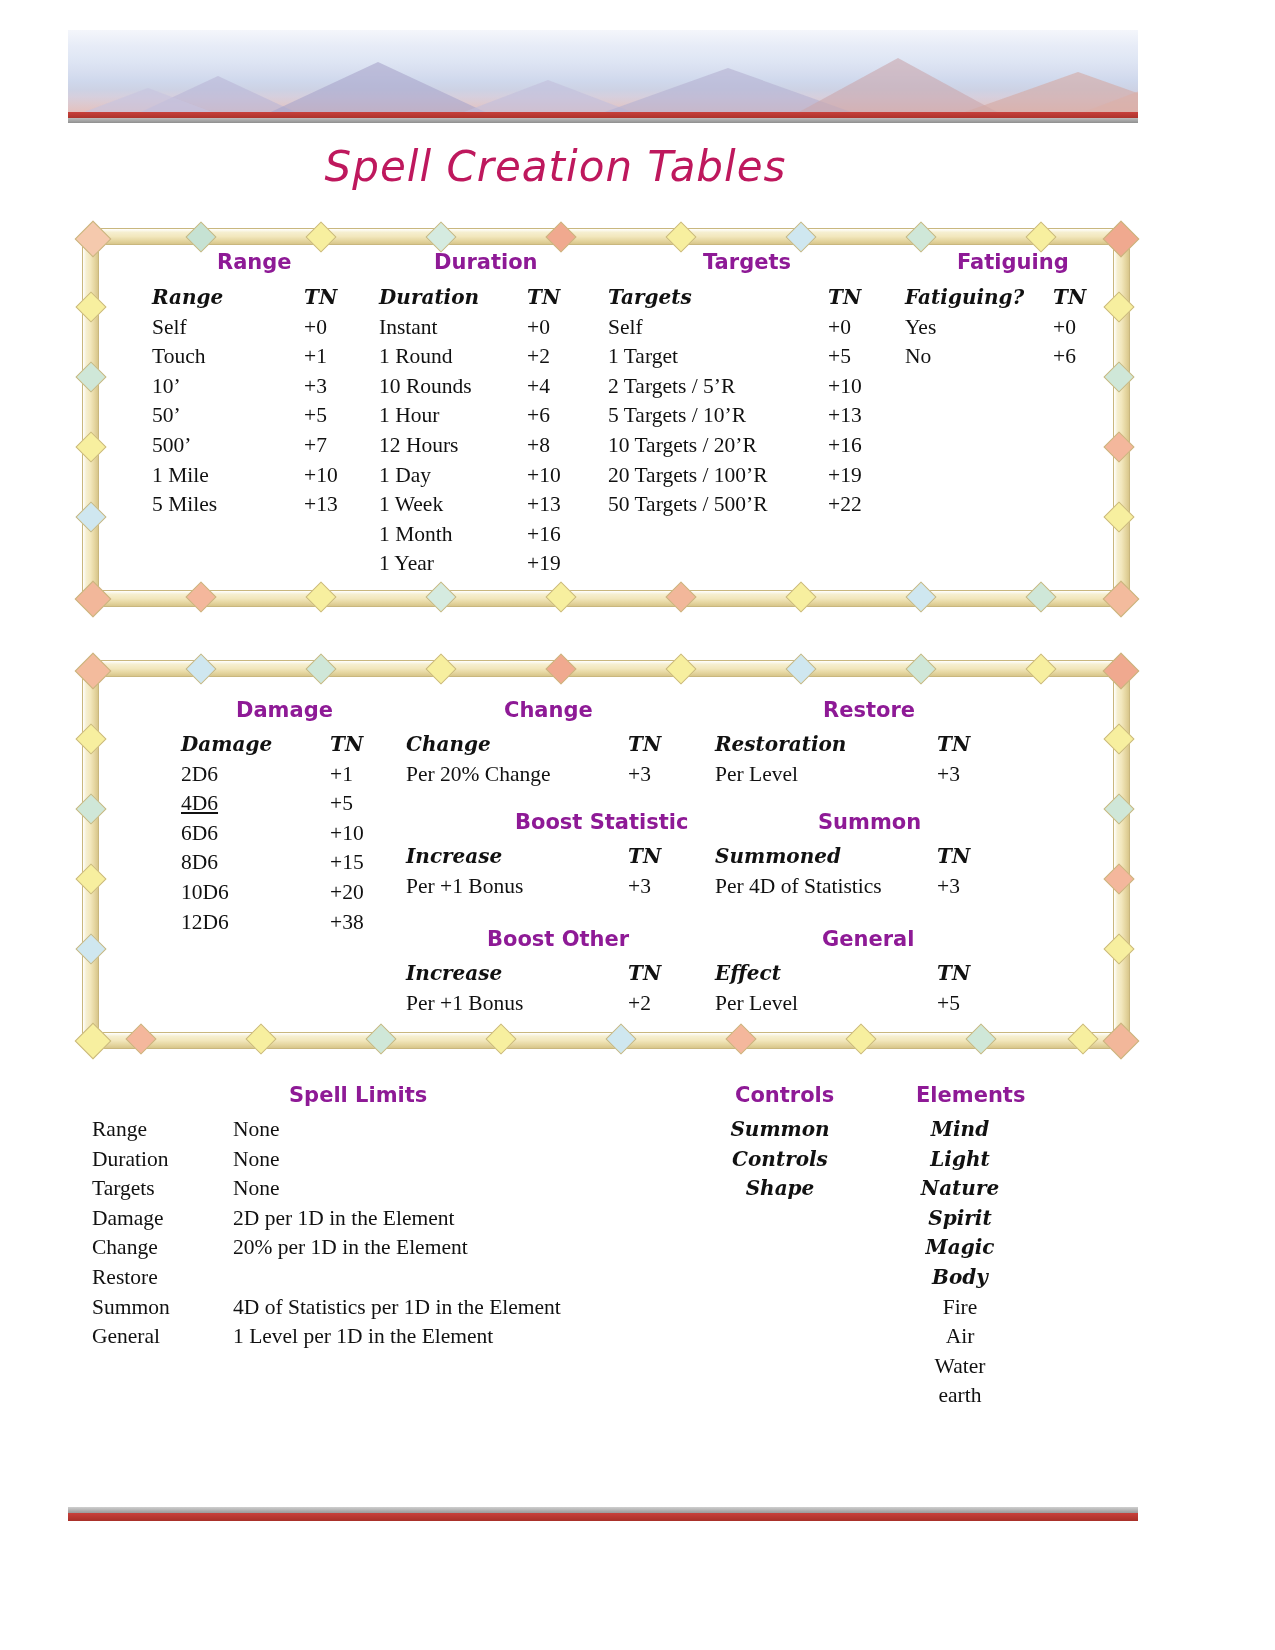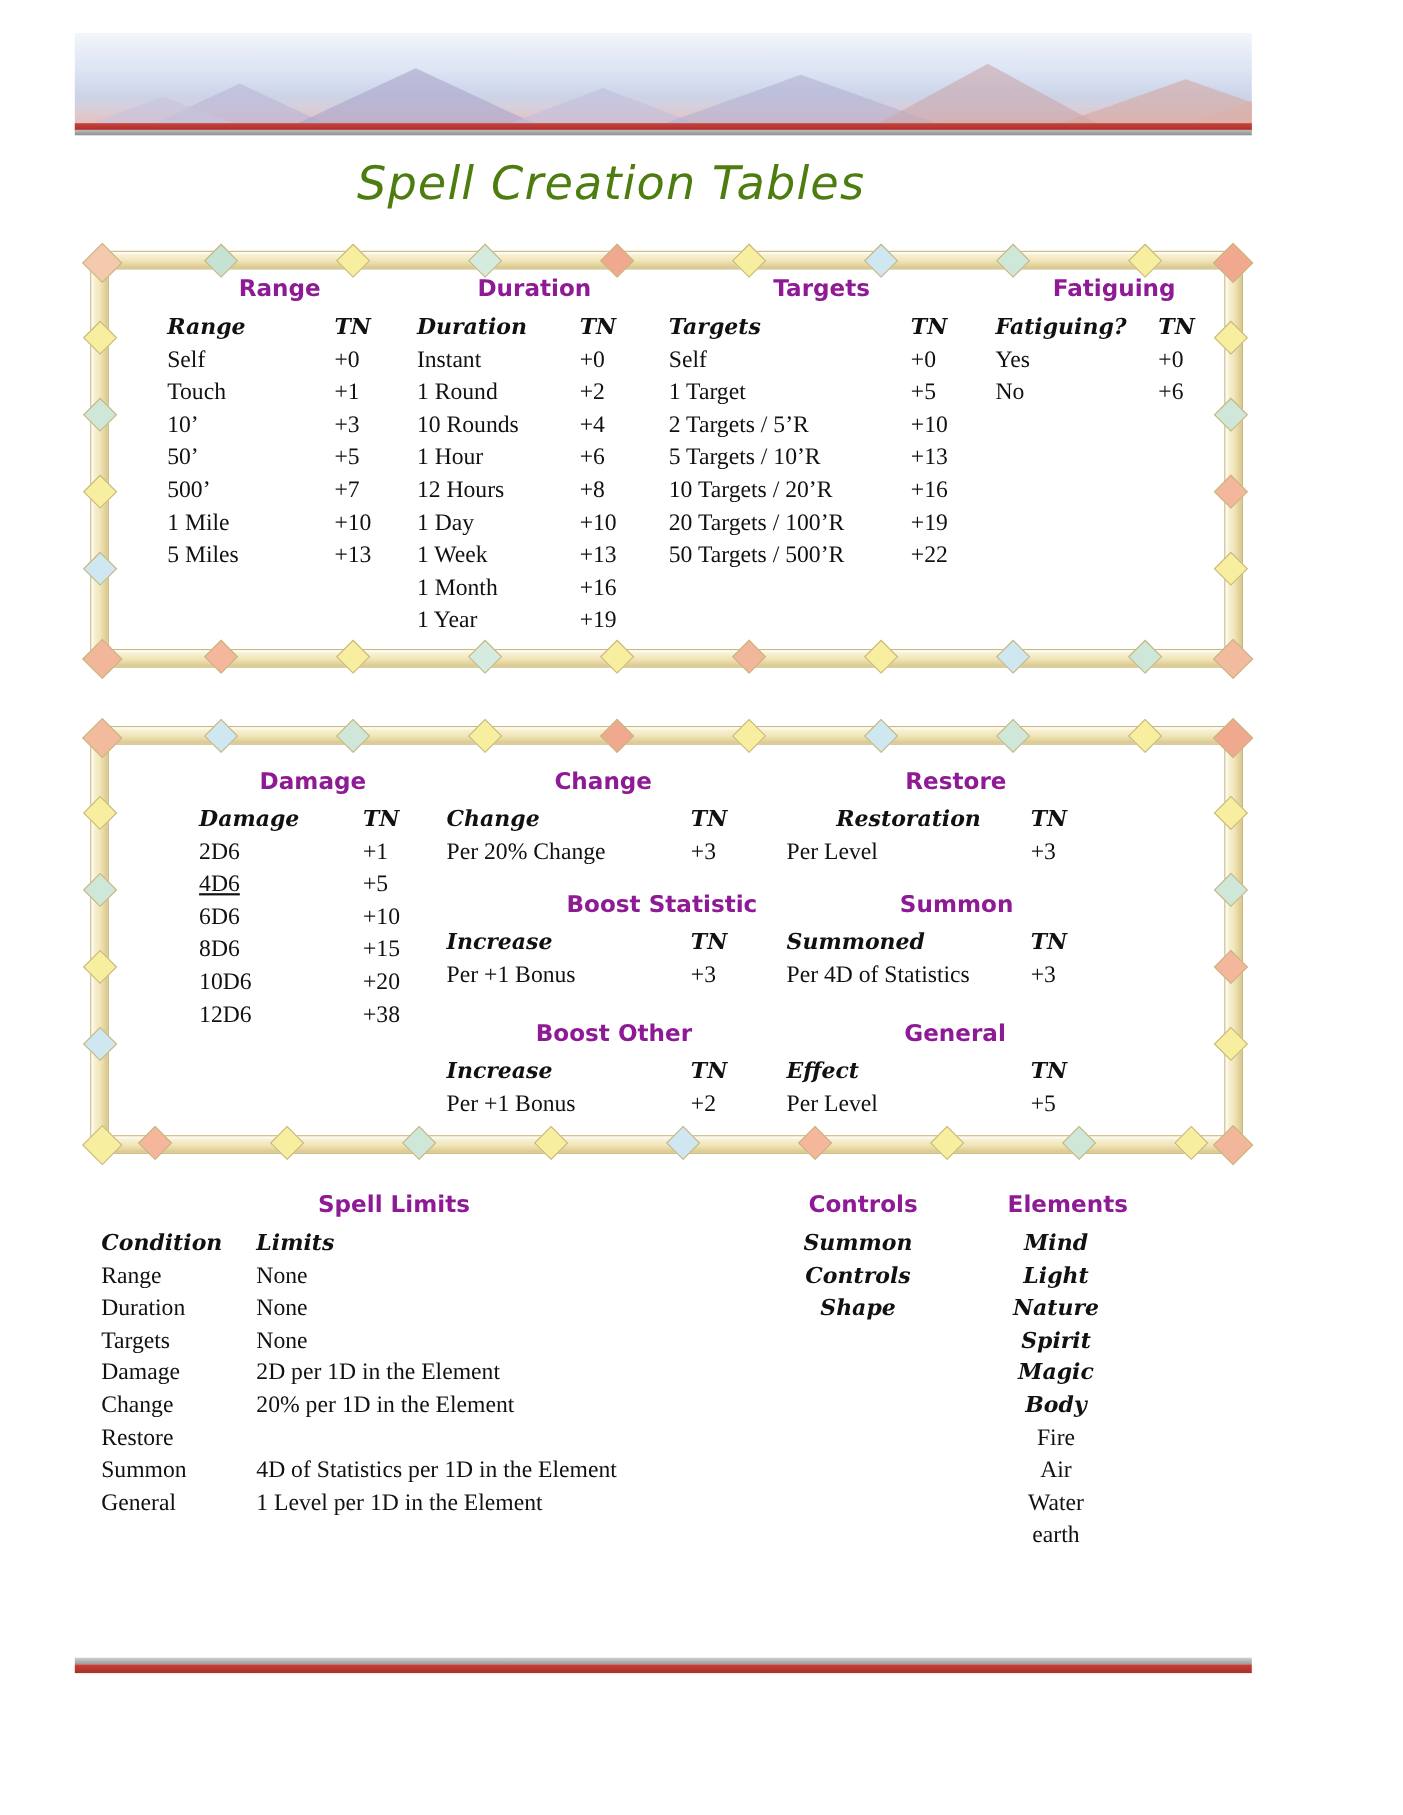--- a/index.html
+++ b/index.html
@@ -77,21 +77,21 @@
     background: linear-gradient(to bottom, #c8413c, #a83029);
   }
 
   
   .page-title {
     position: absolute;
     left: 0;
     top: 142px;
     width: 1111px;
     text-align: center;
-    color: #4d7c0f;
+    color: #be185d;
     font-family: "DejaVu Sans", sans-serif;
     font-style: italic;
     font-size: 42px;
     letter-spacing: 1px;
     font-weight: 400;
   }
 
   
   .panel {
     position: absolute;
@@ -448,21 +448,21 @@
     </div>
   <div class="row">
       <span class="c-label" style="width:222px;">Per +1 Bonus</span>
       <span class="c-tn">+2</span>
     </div>
 </div>
 
 <div class="sect-title" style="left:823px; top:698px;">Restore</div>
 <div class="tbl" style="left:715px; top:730px;">
   <div class="row">
-      <span class="c-label hdr" style="width:222px;text-align:center;">Restoration</span>
+      <span class="c-label hdr" style="width:222px;">Restoration</span>
       <span class="c-tn hdr">TN</span>
     </div>
   <div class="row">
       <span class="c-label" style="width:222px;">Per Level</span>
       <span class="c-tn">+3</span>
     </div>
 </div>
 
 <div class="sect-title" style="left:818px; top:810px;">Summon</div>
 <div class="tbl" style="left:715px; top:842px;">
@@ -483,24 +483,20 @@
       <span class="c-tn hdr">TN</span>
     </div>
   <div class="row">
       <span class="c-label" style="width:222px;">Per Level</span>
       <span class="c-tn">+5</span>
     </div>
 </div>
 
 <div class="sect-title" style="left:289px; top:1083px;">Spell Limits</div>
 <div class="tbl" style="left:92px; top:1115px;">
-  <div class="row">
-      <span class="c-label hdr" style="width:141px;">Condition</span>
-      <span class="c-label hdr">Limits</span>
-    </div>
   <div class="row">
       <span class="c-label" style="width:141px;">Range</span>
       <span class="c-label">None</span>
     </div>
   <div class="row">
       <span class="c-label" style="width:141px;">Duration</span>
       <span class="c-label">None</span>
     </div>
   <div class="row">
       <span class="c-label" style="width:141px;">Targets</span>

